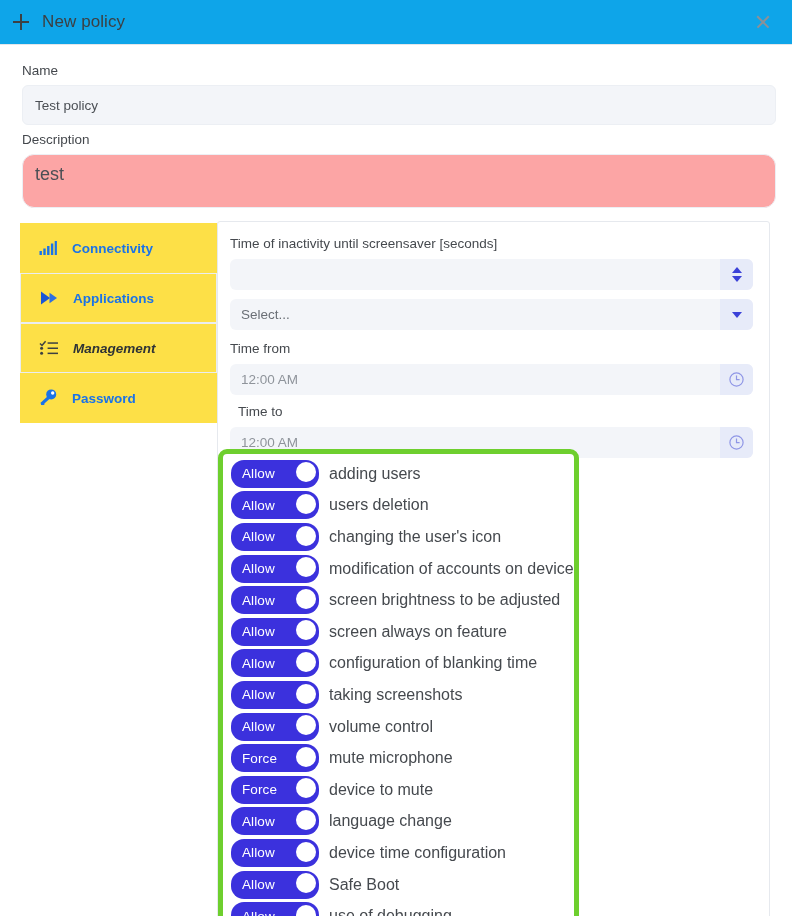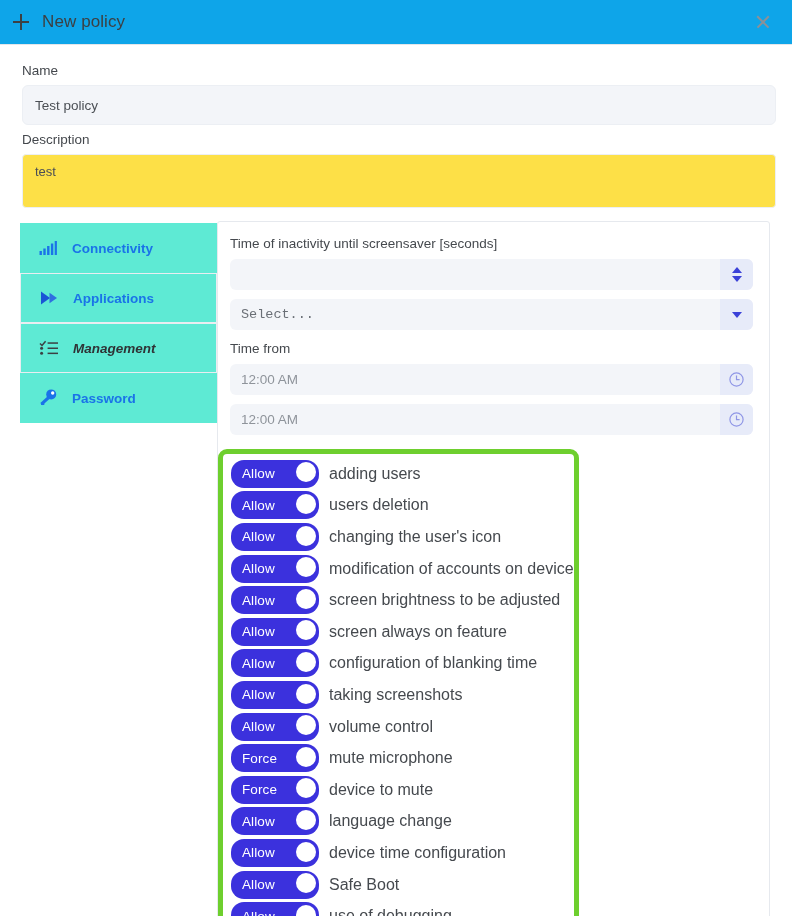--- a/index.html
+++ b/index.html
@@ -70,26 +70,26 @@
     border-radius: 6px;
     height: 40px;
     display: flex;
     align-items: center;
     padding: 0 12px;
     font-size: 13.5px;
     color: #4b4f55;
     margin-bottom: 7px;
   }
   .textarea-box {
-    background: #fde047;
+    background: #fca5a5;
     border: 1px solid #eceff4;
-    border-radius: 4px;
+    border-radius: 12px;
     height: 54px;
     padding: 9px 12px;
-    font-size: 13px;
+    font-size: 18px;
     color: #4b4f55;
   }
 
   
   .body-row {
     display: flex;
     margin-top: 13px;
     padding: 0 22px 0 20px;
     align-items: flex-start;
   }
@@ -99,21 +99,21 @@
     padding-top: 2px;
   }
   .tab {
     display: flex;
     align-items: center;
     height: 50px;
     padding-left: 18px;
     font-size: 13.5px;
     font-weight: bold;
     color: #1a73e8;
-    background: #5eead4;
+    background: #fde047;
     cursor: pointer;
   }
   .tab.boxed {
     border: 1px solid #eaedf1;
     border-radius: 1px;
   }
   .tab.active { color: #2f3336; font-style: italic; }
   .tab .tab-ico {
     width: 20px; height: 20px;
     flex: 0 0 20px;
@@ -312,38 +312,39 @@
     <div class="p-label">Time of inactivity until screensaver [seconds]</div>
 
     <div class="ctrl">
       <span class="ctrl-text empty"></span>
       <span class="addon spinner-addon">
         <span class="tri-up"></span>
         <span class="tri-dn"></span>
       </span>
     </div>
 
-    <div class="ctrl" style="margin-bottom:11px;font-family:Liberation Mono, monospace;">
+    <div class="ctrl" style="margin-bottom:11px;">
       <span class="ctrl-text">Select...</span>
       <span class="addon">
         <span class="sel-tri"></span>
       </span>
     </div>
 
     <div class="p-label">Time from</div>
     <div class="ctrl time">
       <span class="ctrl-text">12:00 AM</span>
       <span class="addon">
         <svg class="clock-ico" width="17" height="17" viewBox="0 0 17 17">
           <circle cx="8.5" cy="8.5" r="6.6" fill="none" stroke="#8f96e6" stroke-width="1.2"></circle>
           <polyline points="8.5,4.6 8.5,8.7 11.6,8.7" fill="none" stroke="#8f96e6" stroke-width="1.2"></polyline>
         </svg>
       </span>
     </div>
 
+    <div class="p-label indent">Time to</div>
     <div class="ctrl time">
       <span class="ctrl-text">12:00 AM</span>
       <span class="addon">
         <svg class="clock-ico" width="17" height="17" viewBox="0 0 17 17">
           <circle cx="8.5" cy="8.5" r="6.6" fill="none" stroke="#8f96e6" stroke-width="1.2"></circle>
           <polyline points="8.5,4.6 8.5,8.7 11.6,8.7" fill="none" stroke="#8f96e6" stroke-width="1.2"></polyline>
         </svg>
       </span>
     </div>
 

